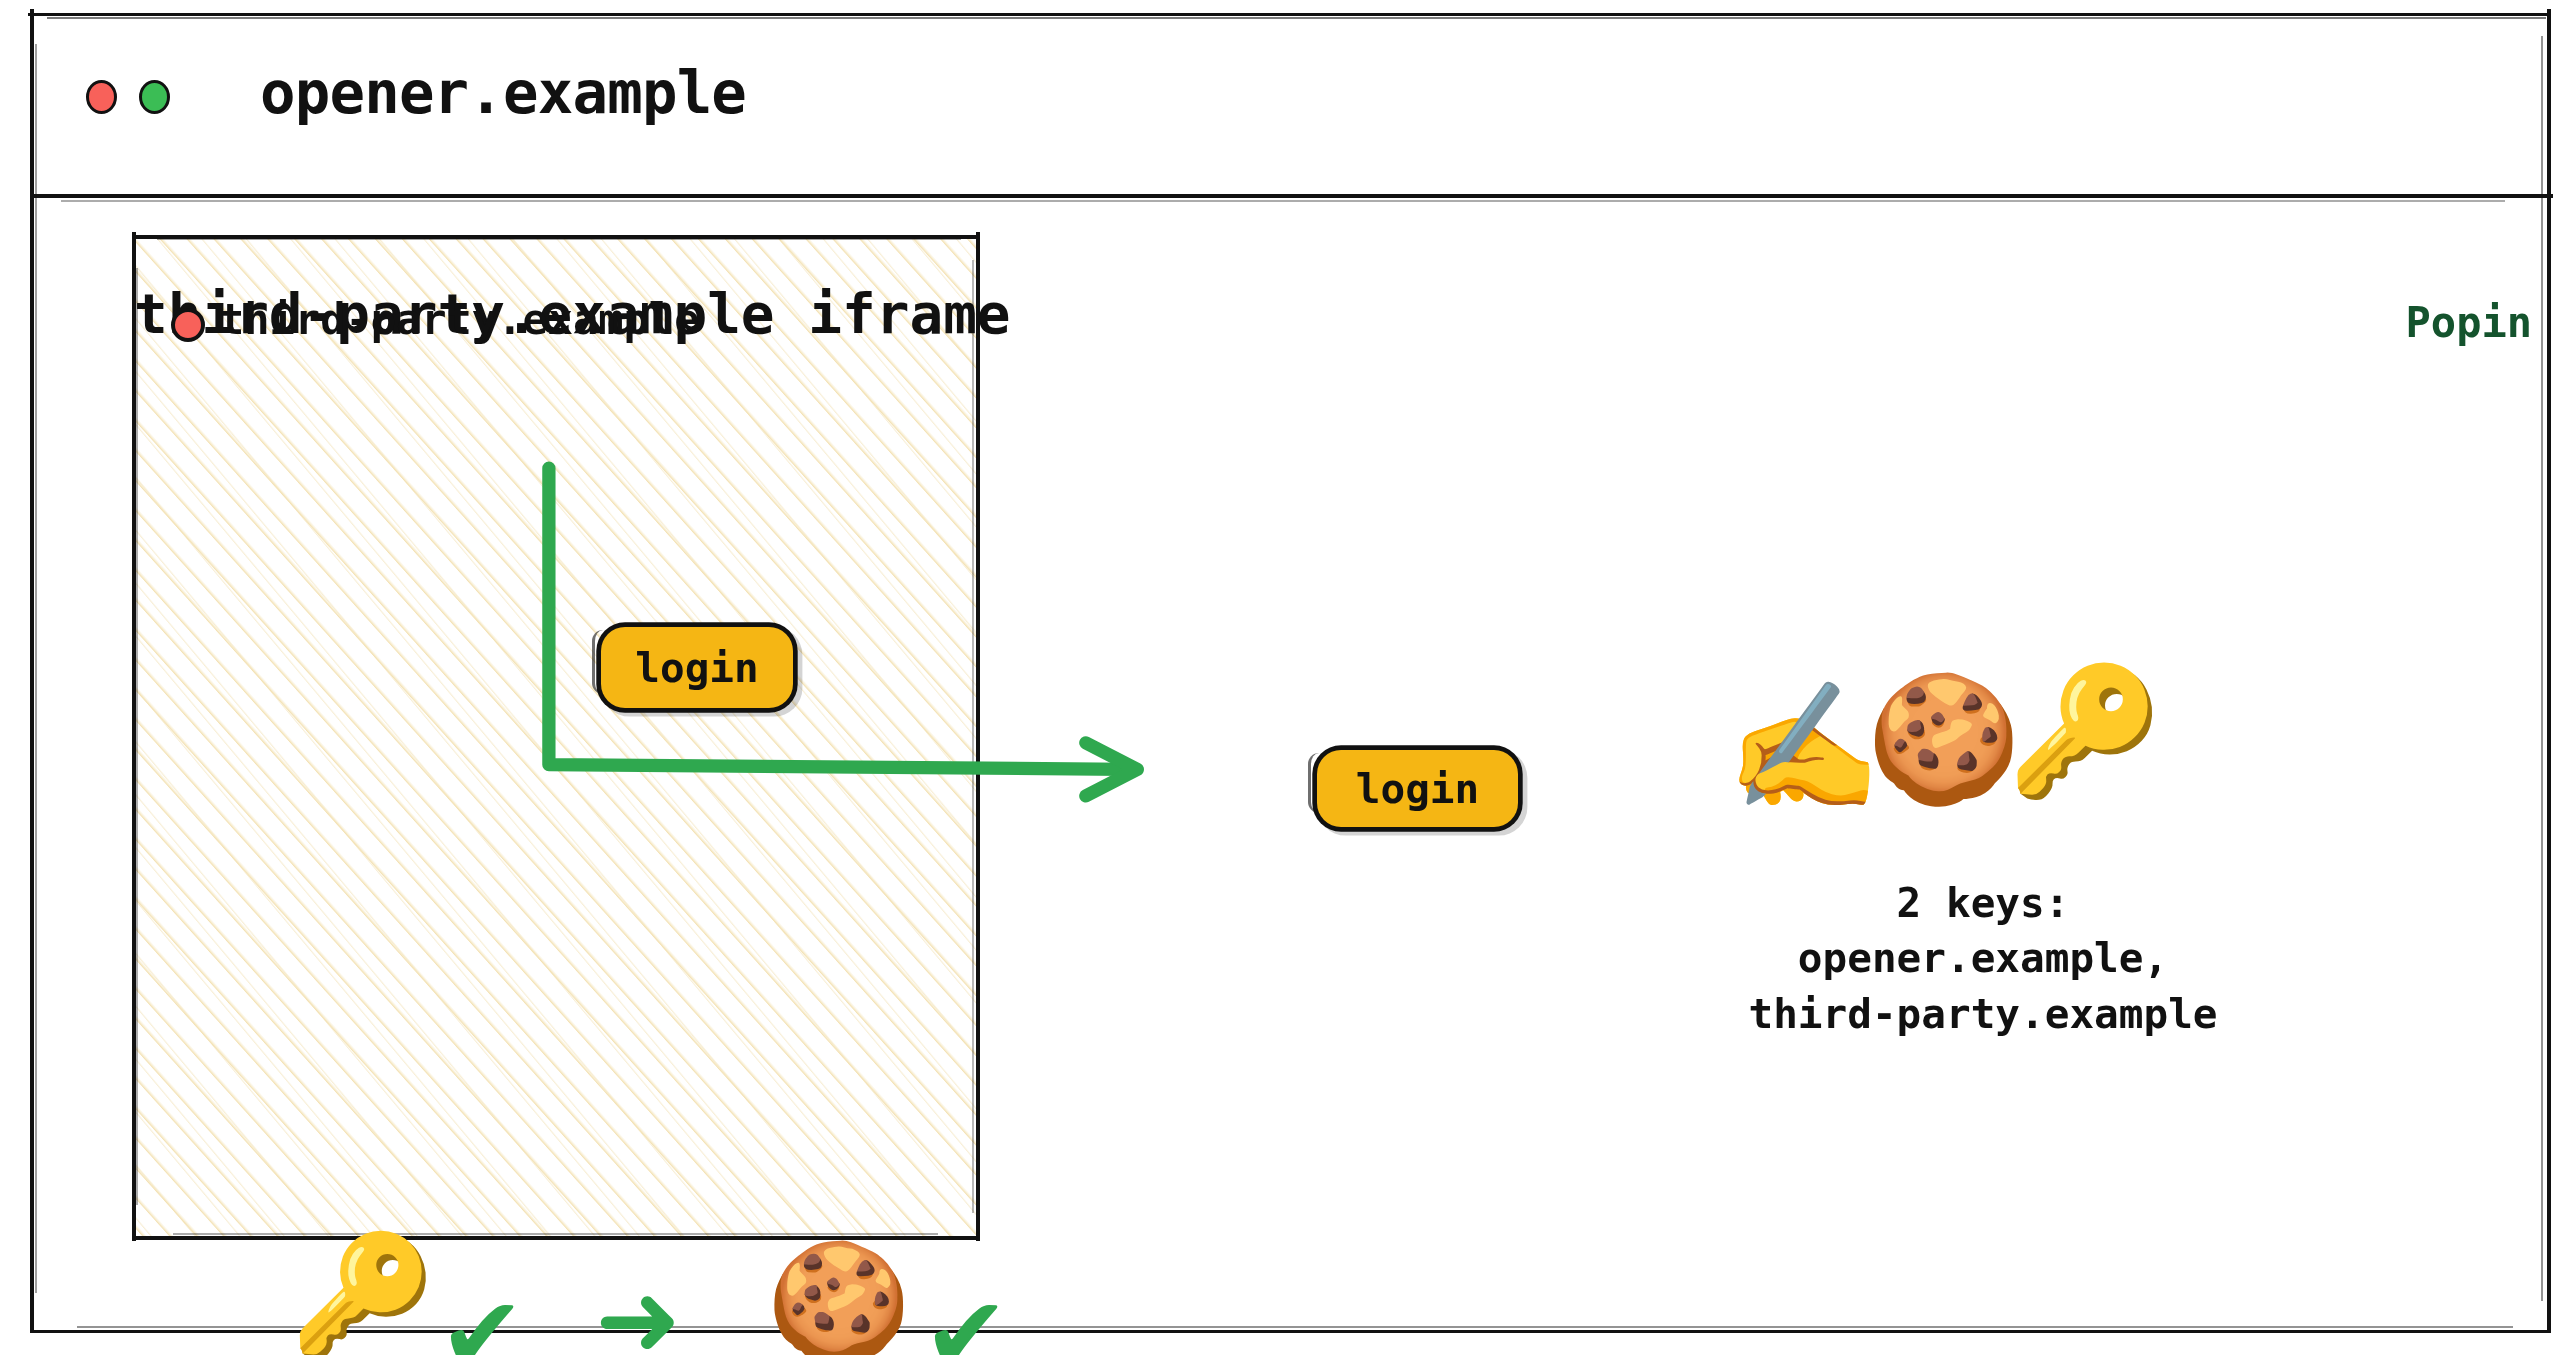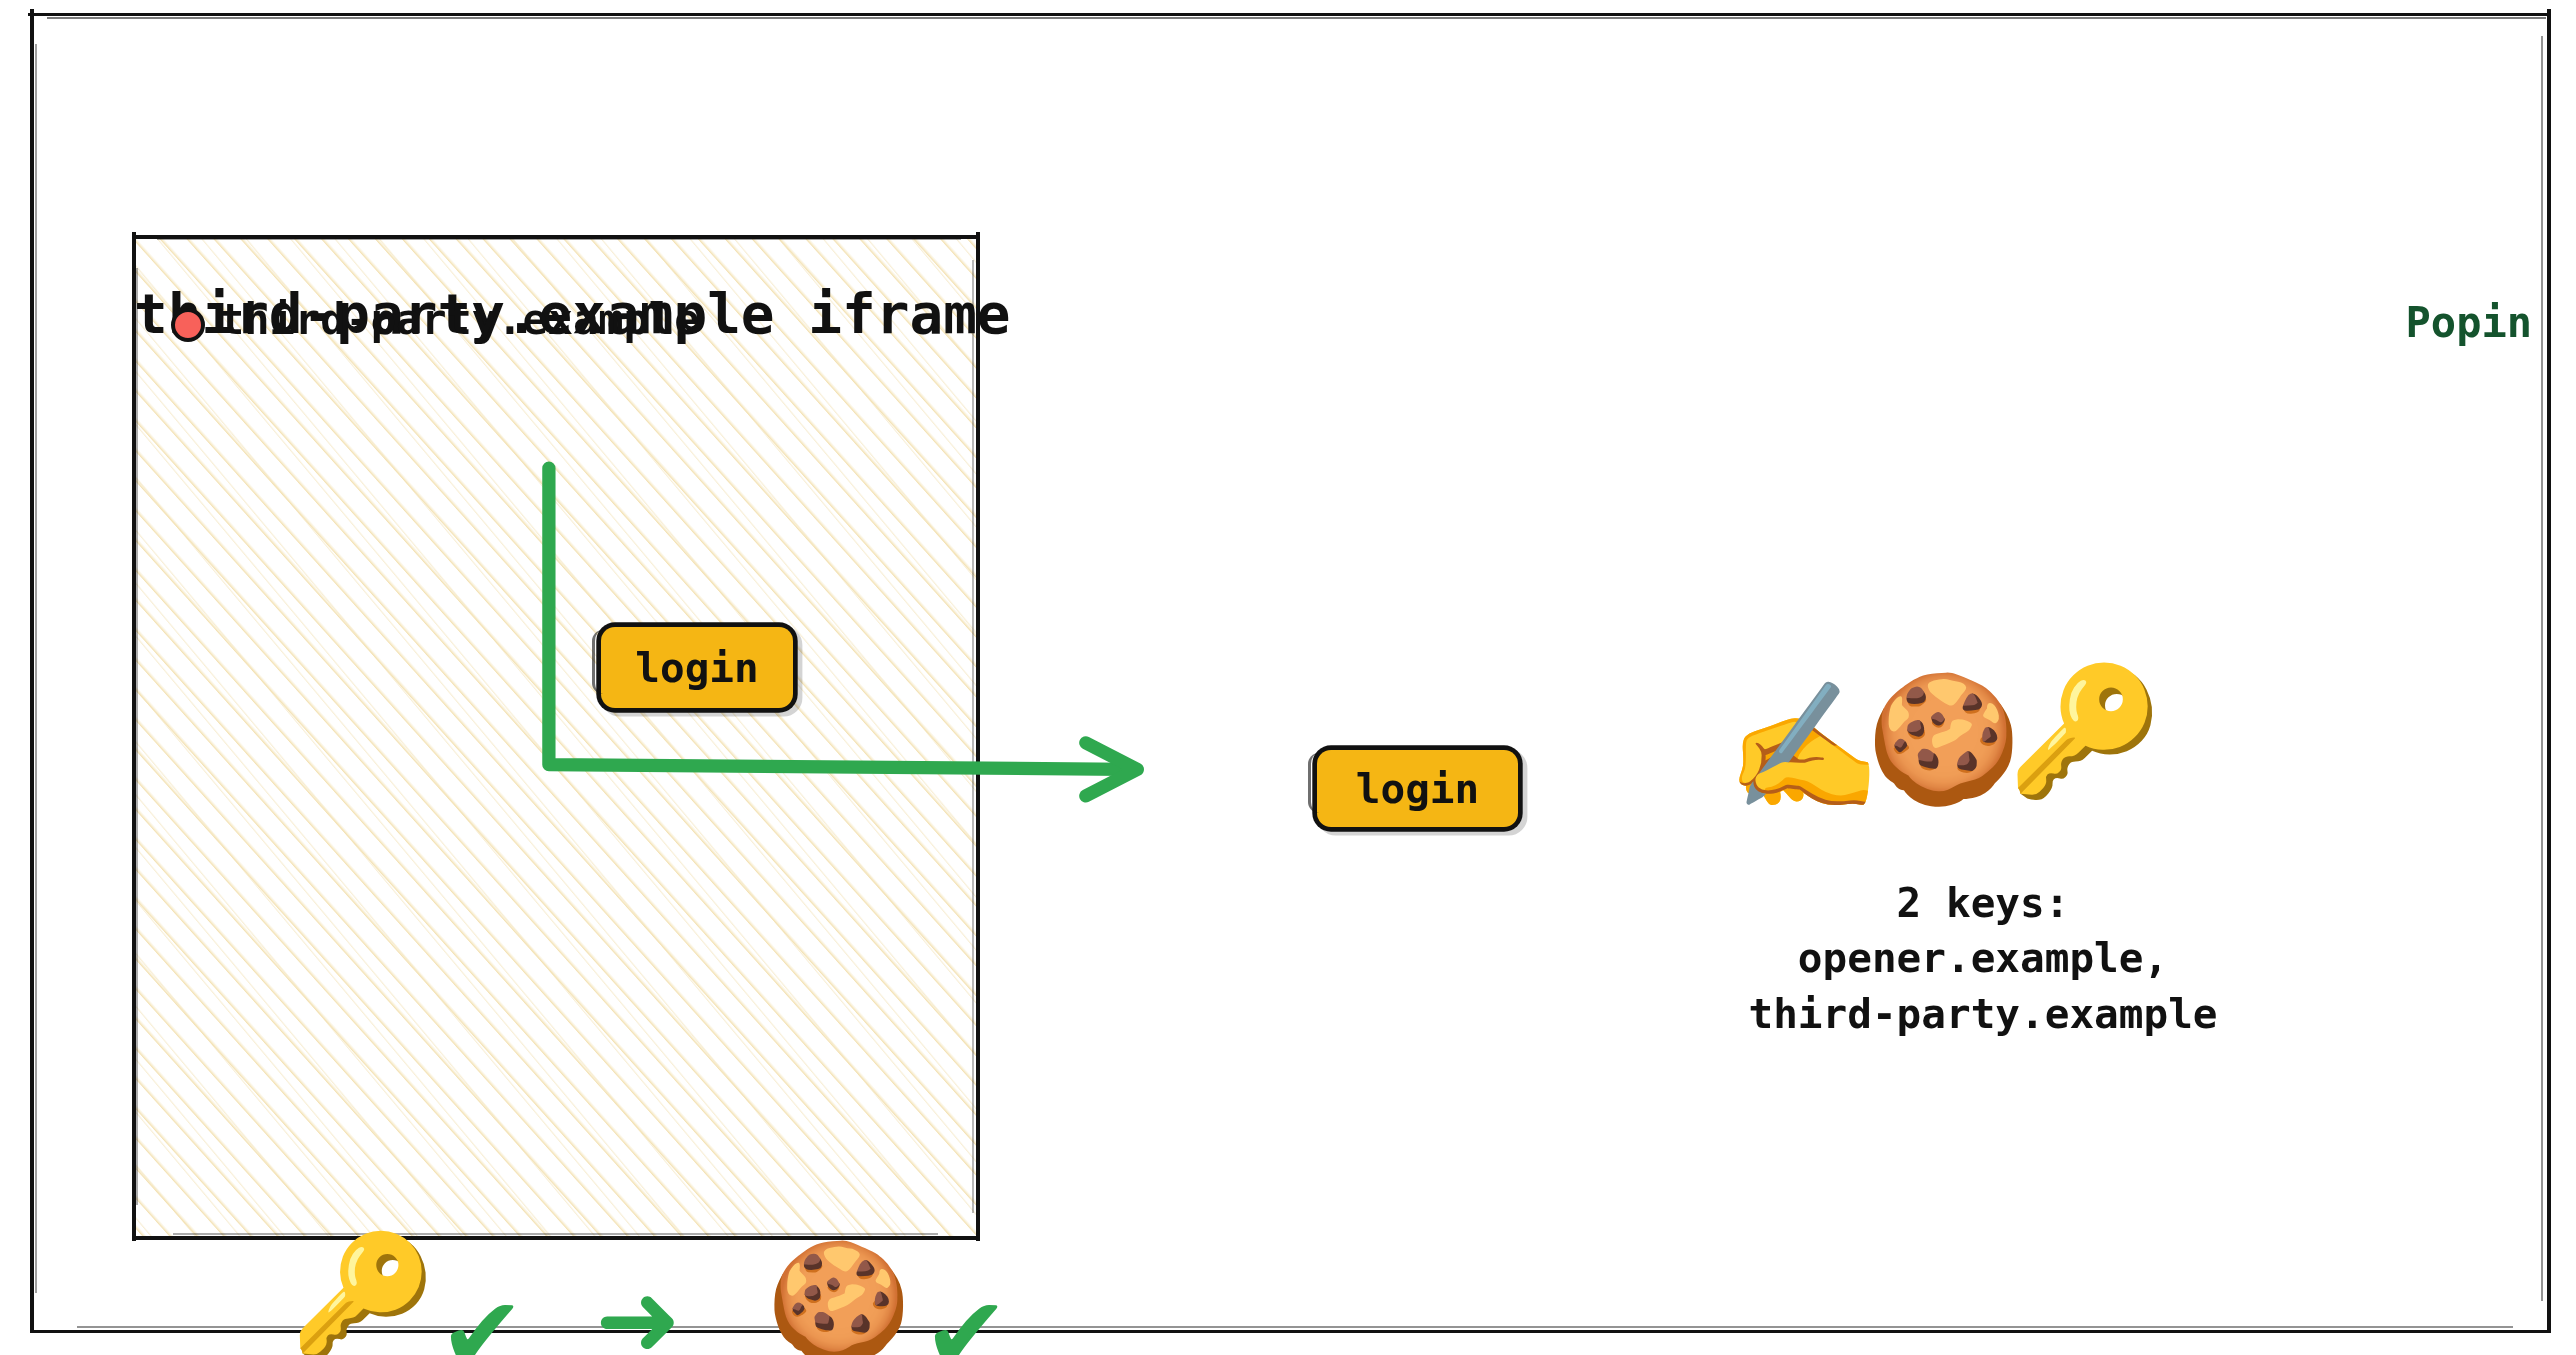--- a/index.html
+++ b/index.html
@@ -139,21 +139,21 @@
     font-size: 56px;
     font-weight: 700;
     color: #111111;
     white-space: nowrap;
   }
 
   
   .login-btn {
     position: absolute;
     background: #f5b614;
-    border-radius: 14px;
+    border-radius: 24px;
     box-sizing: border-box;
     display: flex;
     align-items: center;
     justify-content: center;
     font-size: 41px;
     font-weight: 700;
     color: #111111;
     box-shadow:
       0 0 0 4.7px #111111,
       4.7px 3.9px 0 4.7px rgba(17,17,17,0.18);
@@ -323,20 +323,27 @@
 
     <div class="frame-edge edge-top"></div>
     <div class="frame-edge edge-top2"></div>
     <div class="frame-edge edge-bottom"></div>
     <div class="frame-edge edge-bot2"></div>
     <div class="frame-edge edge-left"></div>
     <div class="frame-edge edge-left2"></div>
     <div class="frame-edge edge-right"></div>
     <div class="frame-edge edge-right2"></div>
 
+    <div id="title-bar">
+      <div class="win-dot" id="dot-close"></div>
+      <div class="win-dot" id="dot-minimize"></div>
+      <div id="window-title">opener.example</div>
+      <div class="titlebar-sep"></div>
+      <div class="titlebar-sep2"></div>
+    </div>
   </div>
 
   <div id="iframe-panel" class="sketch-box hatch">
     <div class="sk sk-t"></div>
     <div class="sk sk-t2"></div>
     <div class="sk sk-b"></div>
     <div class="sk sk-b2"></div>
     <div class="sk sk-l"></div>
     <div class="sk sk-l2"></div>
     <div class="sk sk-r"></div>

